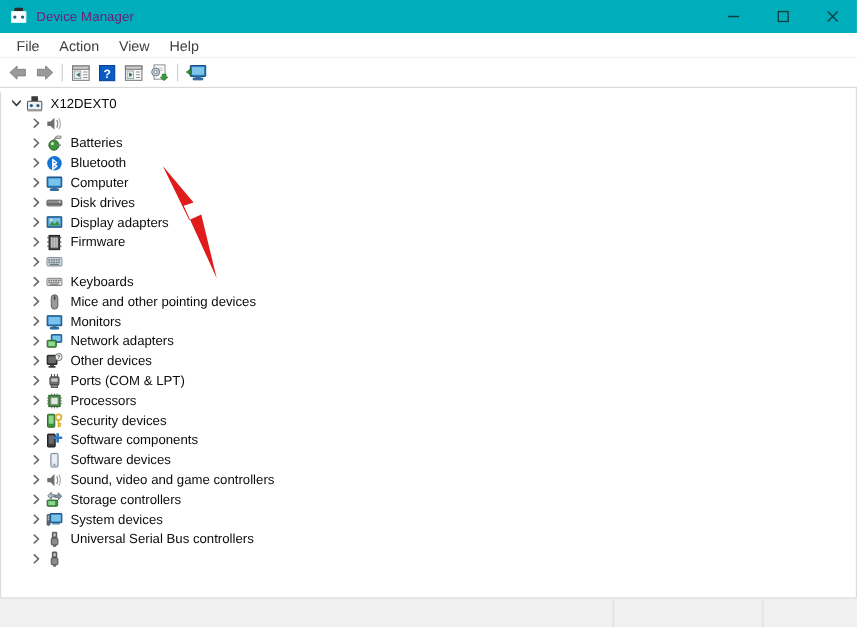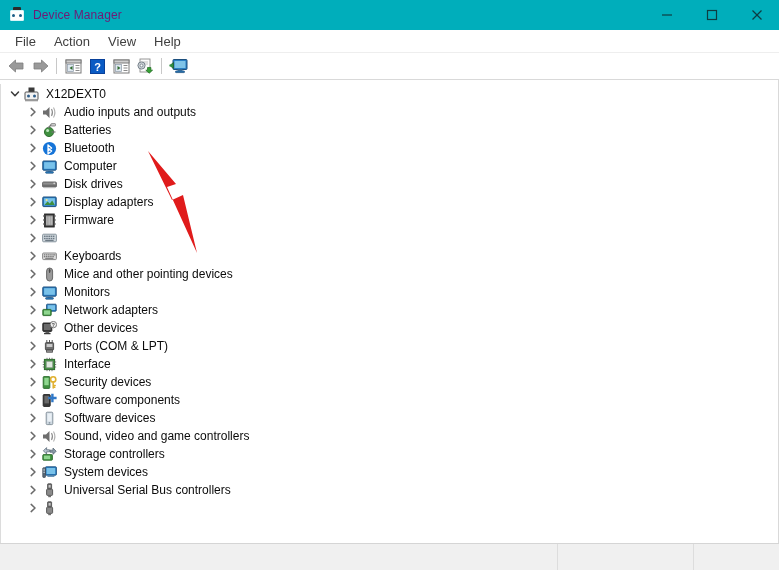--- a/index.html
+++ b/index.html
@@ -349,21 +349,20 @@
               <path d="M3.2 1.4 L7 5 L3.2 8.6" fill="none" stroke="#6b6b6b" stroke-width="1.5" stroke-linecap="round" stroke-linejoin="round"></path>
             </svg>
           </div>
           <div class="row-icon">
             <svg width="15" height="15" viewBox="0 0 15 15">
               <path d="M1 5.5 L4 5.5 L7.5 2 L7.5 13 L4 9.5 L1 9.5 Z" fill="#6e6e6e"></path>
               <path d="M9.5 4 Q11.5 7.5 9.5 11" fill="none" stroke="#8c8c8c" stroke-width="1.1"></path>
               <path d="M11.5 2.5 Q14.3 7.5 11.5 12.5" fill="none" stroke="#b0b0b0" stroke-width="1.1"></path>
             </svg>
           </div>
-          <div class="row-label">Audio inputs and outputs</div>
         </div>
         <div class="tree-row child">
           <div class="twisty">
             <svg width="10" height="10" viewBox="0 0 10 10">
               <path d="M3.2 1.4 L7 5 L3.2 8.6" fill="none" stroke="#6b6b6b" stroke-width="1.5" stroke-linecap="round" stroke-linejoin="round"></path>
             </svg>
           </div>
           <div class="row-icon">
             <svg width="15" height="15" viewBox="0 0 15 15">
               <circle cx="7" cy="9" r="4.6" fill="#3f8f3f" stroke="#2b6b2b" stroke-width="0.9"></circle>
@@ -620,21 +619,21 @@
                 <line x1="10" y1="12.6" x2="10" y2="14.2"></line>
                 <line x1="0.8" y1="5" x2="2.4" y2="5"></line>
                 <line x1="0.8" y1="7.5" x2="2.4" y2="7.5"></line>
                 <line x1="0.8" y1="10" x2="2.4" y2="10"></line>
                 <line x1="12.6" y1="5" x2="14.2" y2="5"></line>
                 <line x1="12.6" y1="7.5" x2="14.2" y2="7.5"></line>
                 <line x1="12.6" y1="10" x2="14.2" y2="10"></line>
               </g>
             </svg>
           </div>
-          <div class="row-label">Interface</div>
+          <div class="row-label">Processors</div>
         </div>
         <div class="tree-row child">
           <div class="twisty">
             <svg width="10" height="10" viewBox="0 0 10 10">
               <path d="M3.2 1.4 L7 5 L3.2 8.6" fill="none" stroke="#6b6b6b" stroke-width="1.5" stroke-linecap="round" stroke-linejoin="round"></path>
             </svg>
           </div>
           <div class="row-icon">
             <svg width="15" height="15" viewBox="0 0 15 15">
               <rect x="1.2" y="1.6" width="6.6" height="11.8" rx="0.8" fill="#3f8f3f" stroke="#2b6b2b" stroke-width="0.9"></rect>

